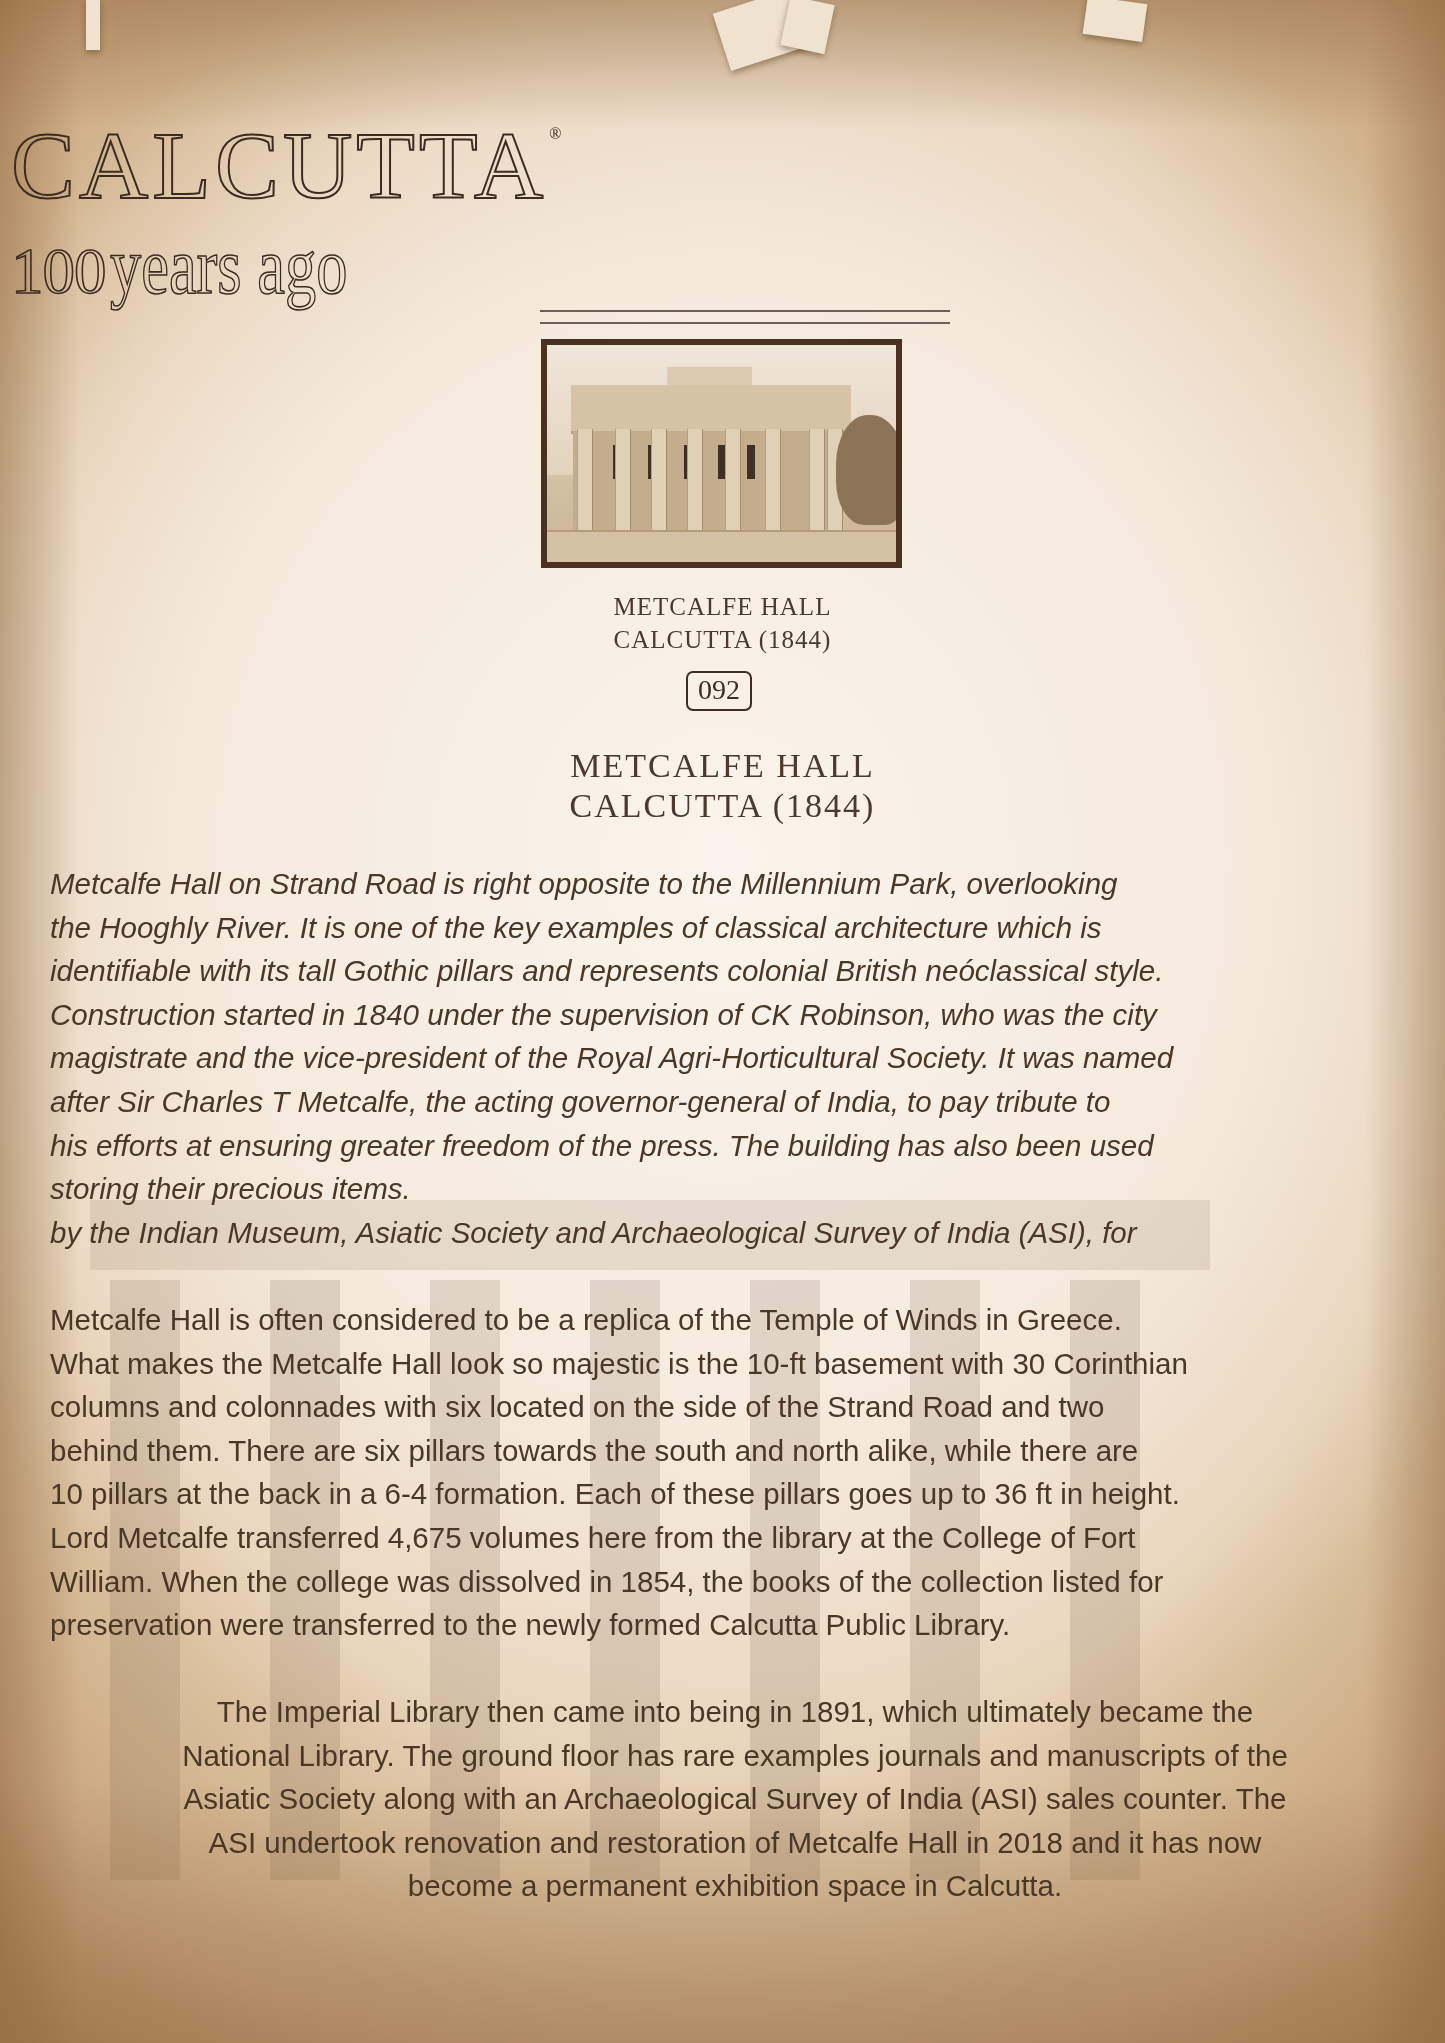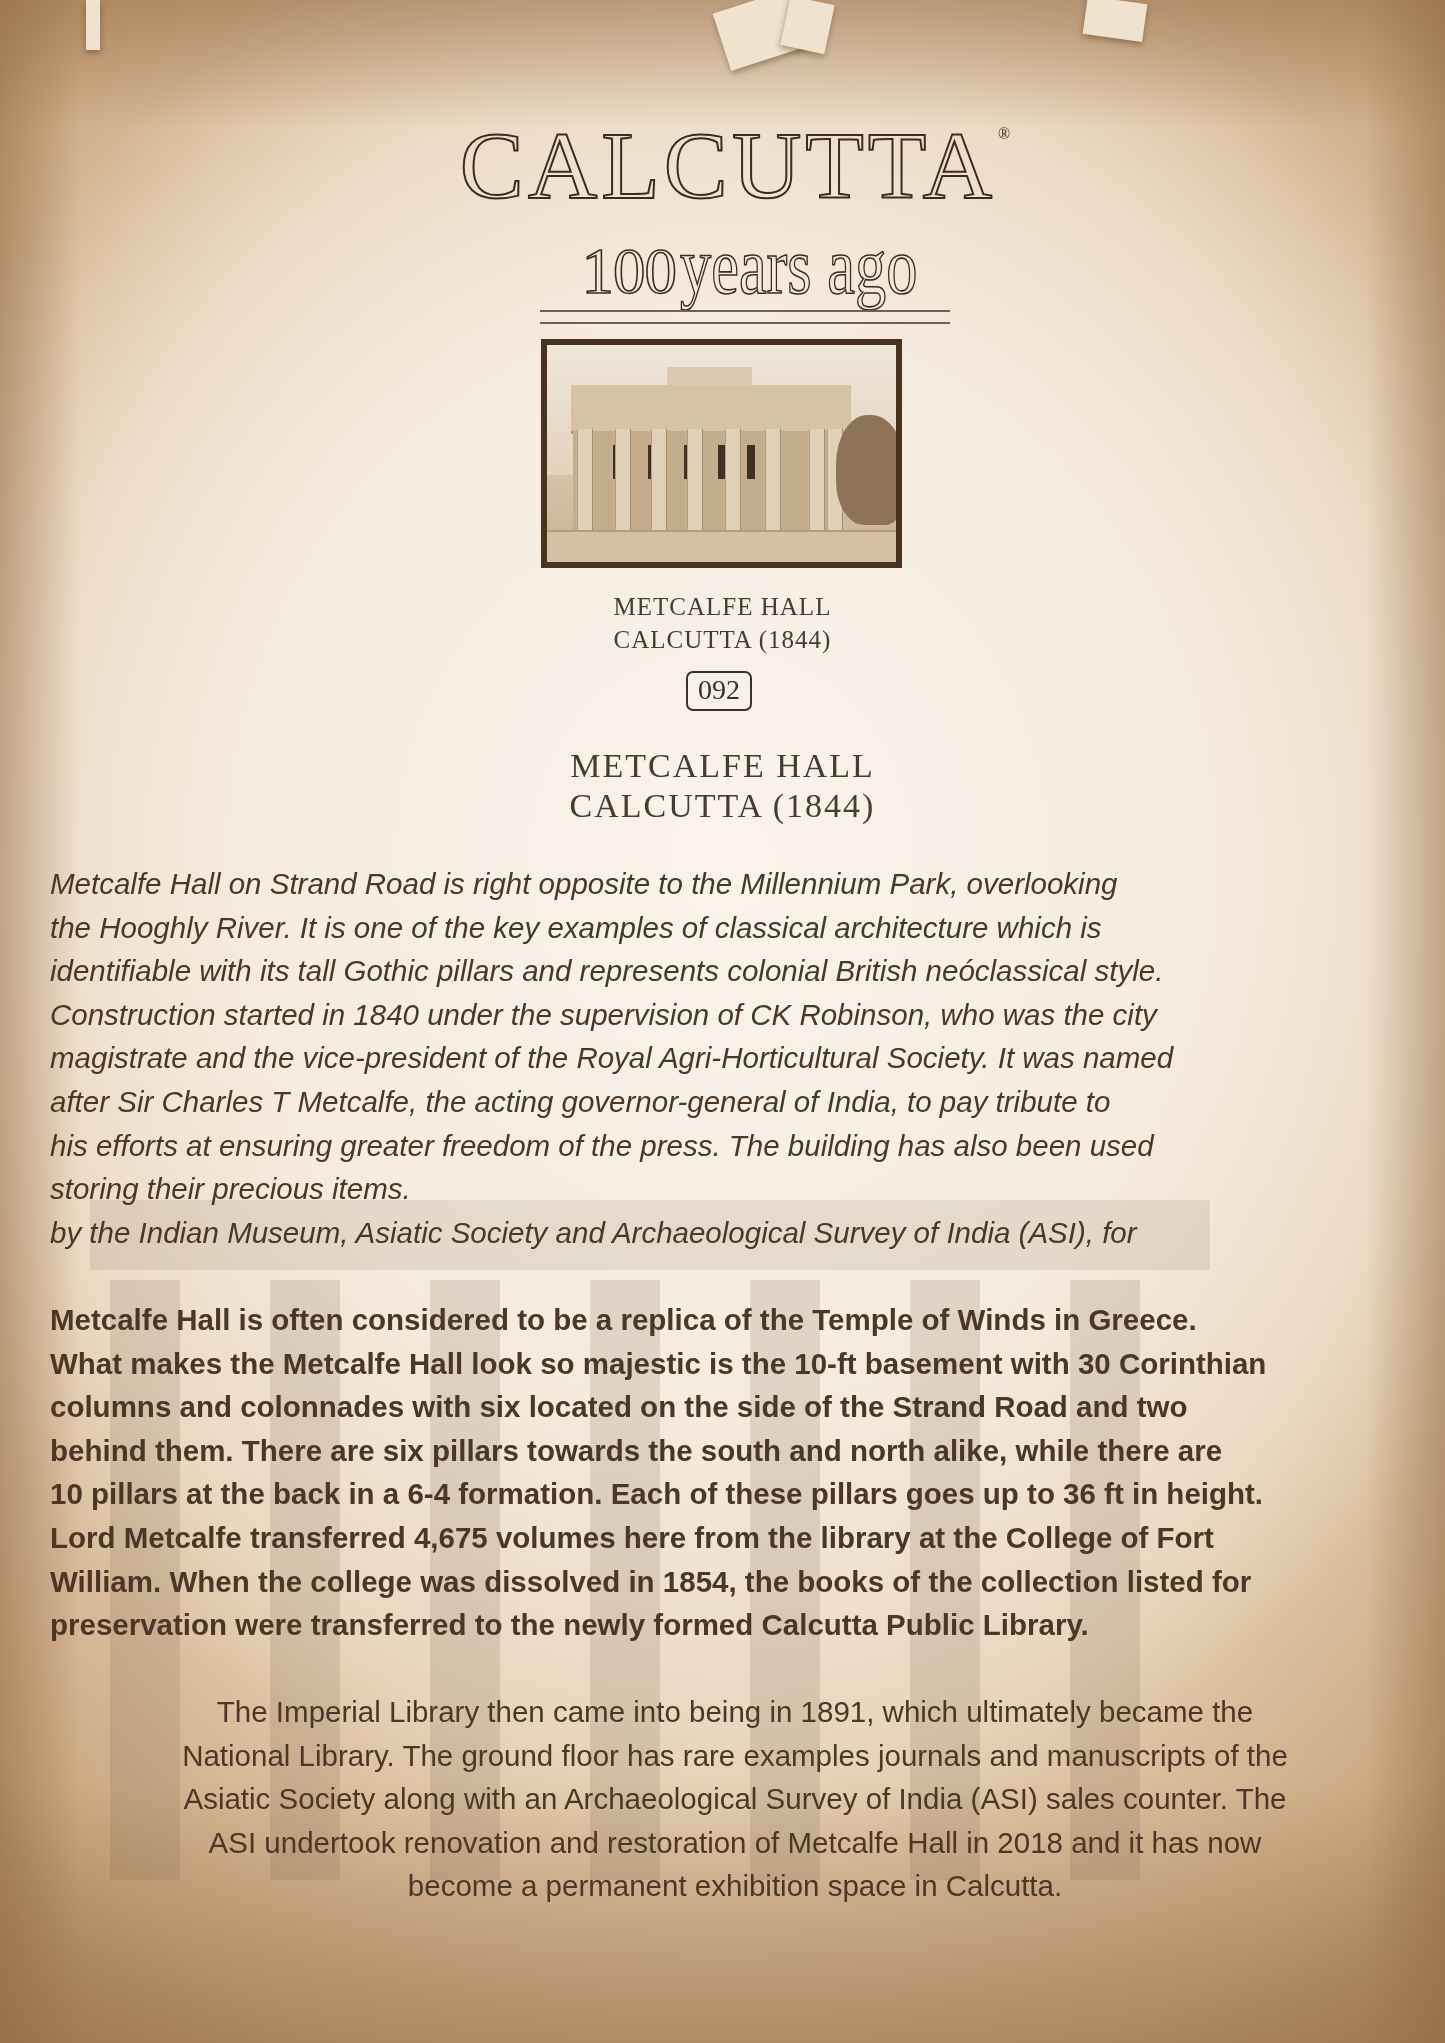--- a/index.html
+++ b/index.html
@@ -24,21 +24,21 @@
   }
   .tear { position: absolute; background: #efe2cf; box-shadow: 0 3px 6px rgba(80,50,20,0.45); }
   .ghost-building {
     position: absolute; left: 90px; top: 1200px; width: 1220px; height: 700px;
     opacity: 0.16; pointer-events: none;
   }
   .ghost-col { position: absolute; top: 80px; width: 70px; height: 600px; background: #6f5a45; }
   .ghost-roof { position: absolute; left: 0; top: 0; width: 1120px; height: 70px; background: #8a745d; }
 
   .masthead {
-    position: absolute; left: 11px; right: 0; top: 118px; text-align: center;
+    position: absolute; left: 11px; right: 0; top: 118px; text-align: left;
     color: #3b2b20;
   }
   .brand {
     font-family: "Liberation Serif", serif; font-size: 96px; letter-spacing: 4px;
     color: transparent; -webkit-text-stroke: 2px #3b2b20; line-height: 1;
     position: relative; display: inline-block;
   }
   .reg { position: absolute; right: -18px; top: 8px; font-size: 16px; -webkit-text-stroke: 0; color: #3b2b20; }
   .subtitle {
     margin-top: 12px; line-height: 1;
@@ -81,21 +81,21 @@
     letter-spacing: 2px;
   }
 
   .body-text {
     position: absolute; left: 50px; width: 1370px;
     font-family: "Liberation Sans", sans-serif; font-size: 29.5px; line-height: 43.6px; color: #4a3726;
     margin: 0;
   }
   .body-text .line { display: block; white-space: nowrap; }
   .p1 { top: 862px; font-style: italic; }
-  .p2 { top: 1298px; font-weight: bold; }
+  .p2 { top: 1298px; }
   .p3 { top: 1690px; text-align: center; }
 </style>
 </head>
 <body>
 
 <div class="paper"></div>
 <div class="vignette"></div>
 
 <div class="tear" style="left:720px;top:0;width:80px;height:60px;transform:rotate(-18deg);"></div>
 <div class="tear" style="left:785px;top:0;width:45px;height:50px;transform:rotate(12deg);"></div>

